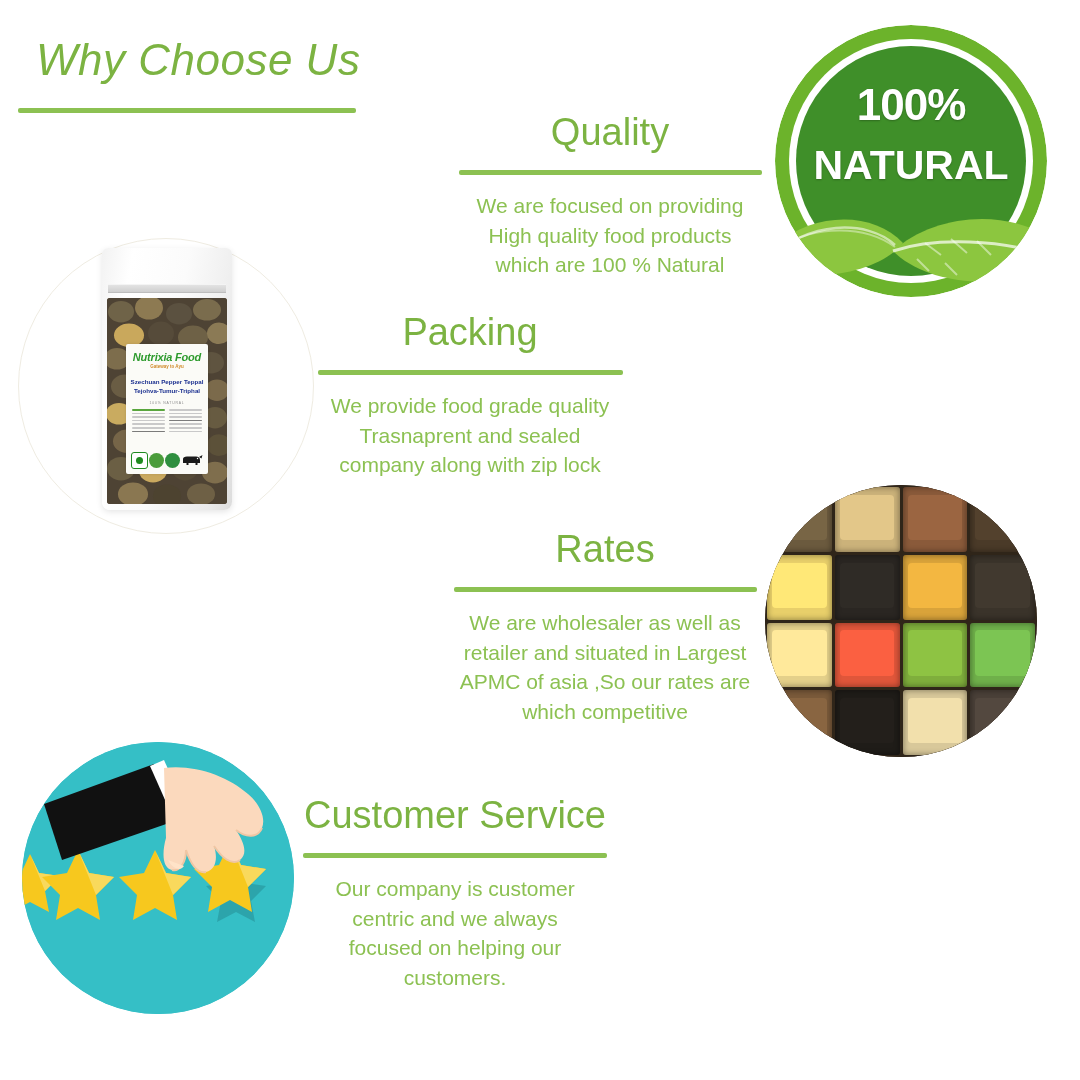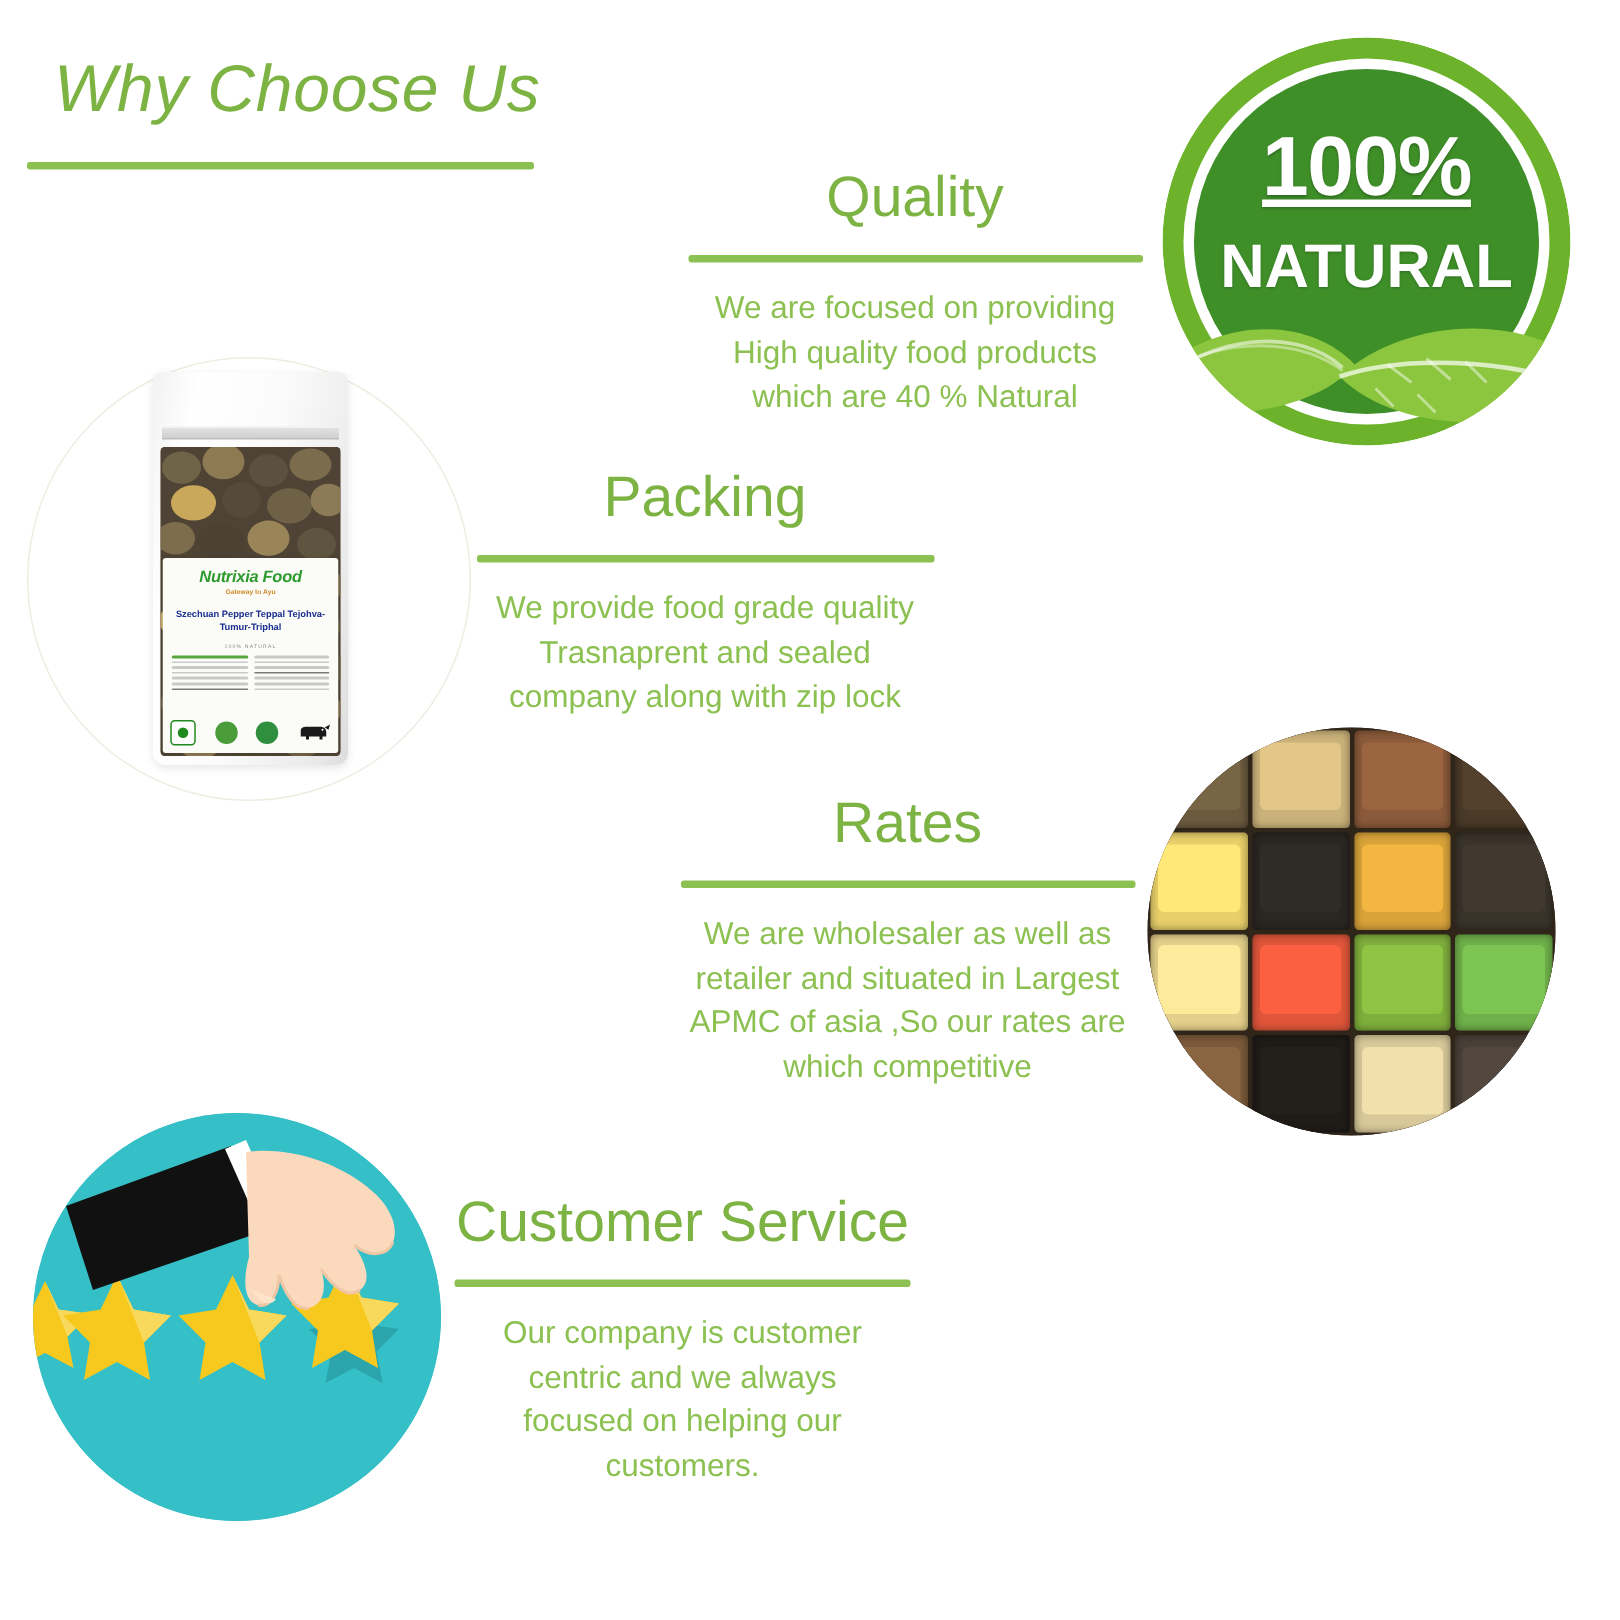--- a/index.html
+++ b/index.html
@@ -118,24 +118,23 @@
     right: 0;
     top: 58px;
     text-align: center;
     color: #ffffff;
     font-weight: bold;
     line-height: 1;
     z-index: 6;
     text-shadow: 0 1px 2px rgba(0,0,0,0.25);
   }
   .badge-pct {
-    font-size: 56px;
+    font-size: 44px;
     letter-spacing: -1px;
     display: block;
-    text-decoration: underline;
   }
   .badge-word {
     font-size: 41px;
     letter-spacing: 0px;
     display: block;
     margin-top: 18px;
   }
   .badge-leaf-svg {
     position: absolute;
     left: 0;
@@ -195,28 +194,27 @@
     bottom: 6px;
     border-radius: 3px;
     overflow: hidden;
     background: #5a4a33;
   }
   .pouch-label {
     position: absolute;
     left: 50%;
     transform: translateX(-50%);
     top: 96px;
-    width: 117px;
+    width: 82px;
     height: 130px;
     background: #fbfbf7;
     border-radius: 2px;
     box-shadow: 0 0 3px rgba(0,0,0,0.12);
     overflow: hidden;
     z-index: 4;
-    margin-top: 28px;
   }
   .lbl-brand {
     text-align: center;
     font-size: 11px;
     font-weight: bold;
     color: #2e9b2e;
     margin-top: 7px;
     letter-spacing: -0.2px;
     font-style: italic;
   }
@@ -359,21 +357,21 @@
 <div id="canvas">
 
   <div class="page-title">Why Choose Us</div>
   <div class="title-rule"></div>
 
   <div class="section" id="sec-quality">
     <div class="section-heading">Quality</div>
     <div class="section-rule"></div>
     <div class="section-body">We are focused on providing
 High quality food products
-which are 40 % Natural</div>
+which are 100 % Natural</div>
   </div>
 
   <div class="section" id="sec-packing">
     <div class="section-heading">Packing</div>
     <div class="section-rule"></div>
     <div class="section-body">We provide food grade quality
 Trasnaprent and sealed
 company along with zip lock</div>
   </div>
 

